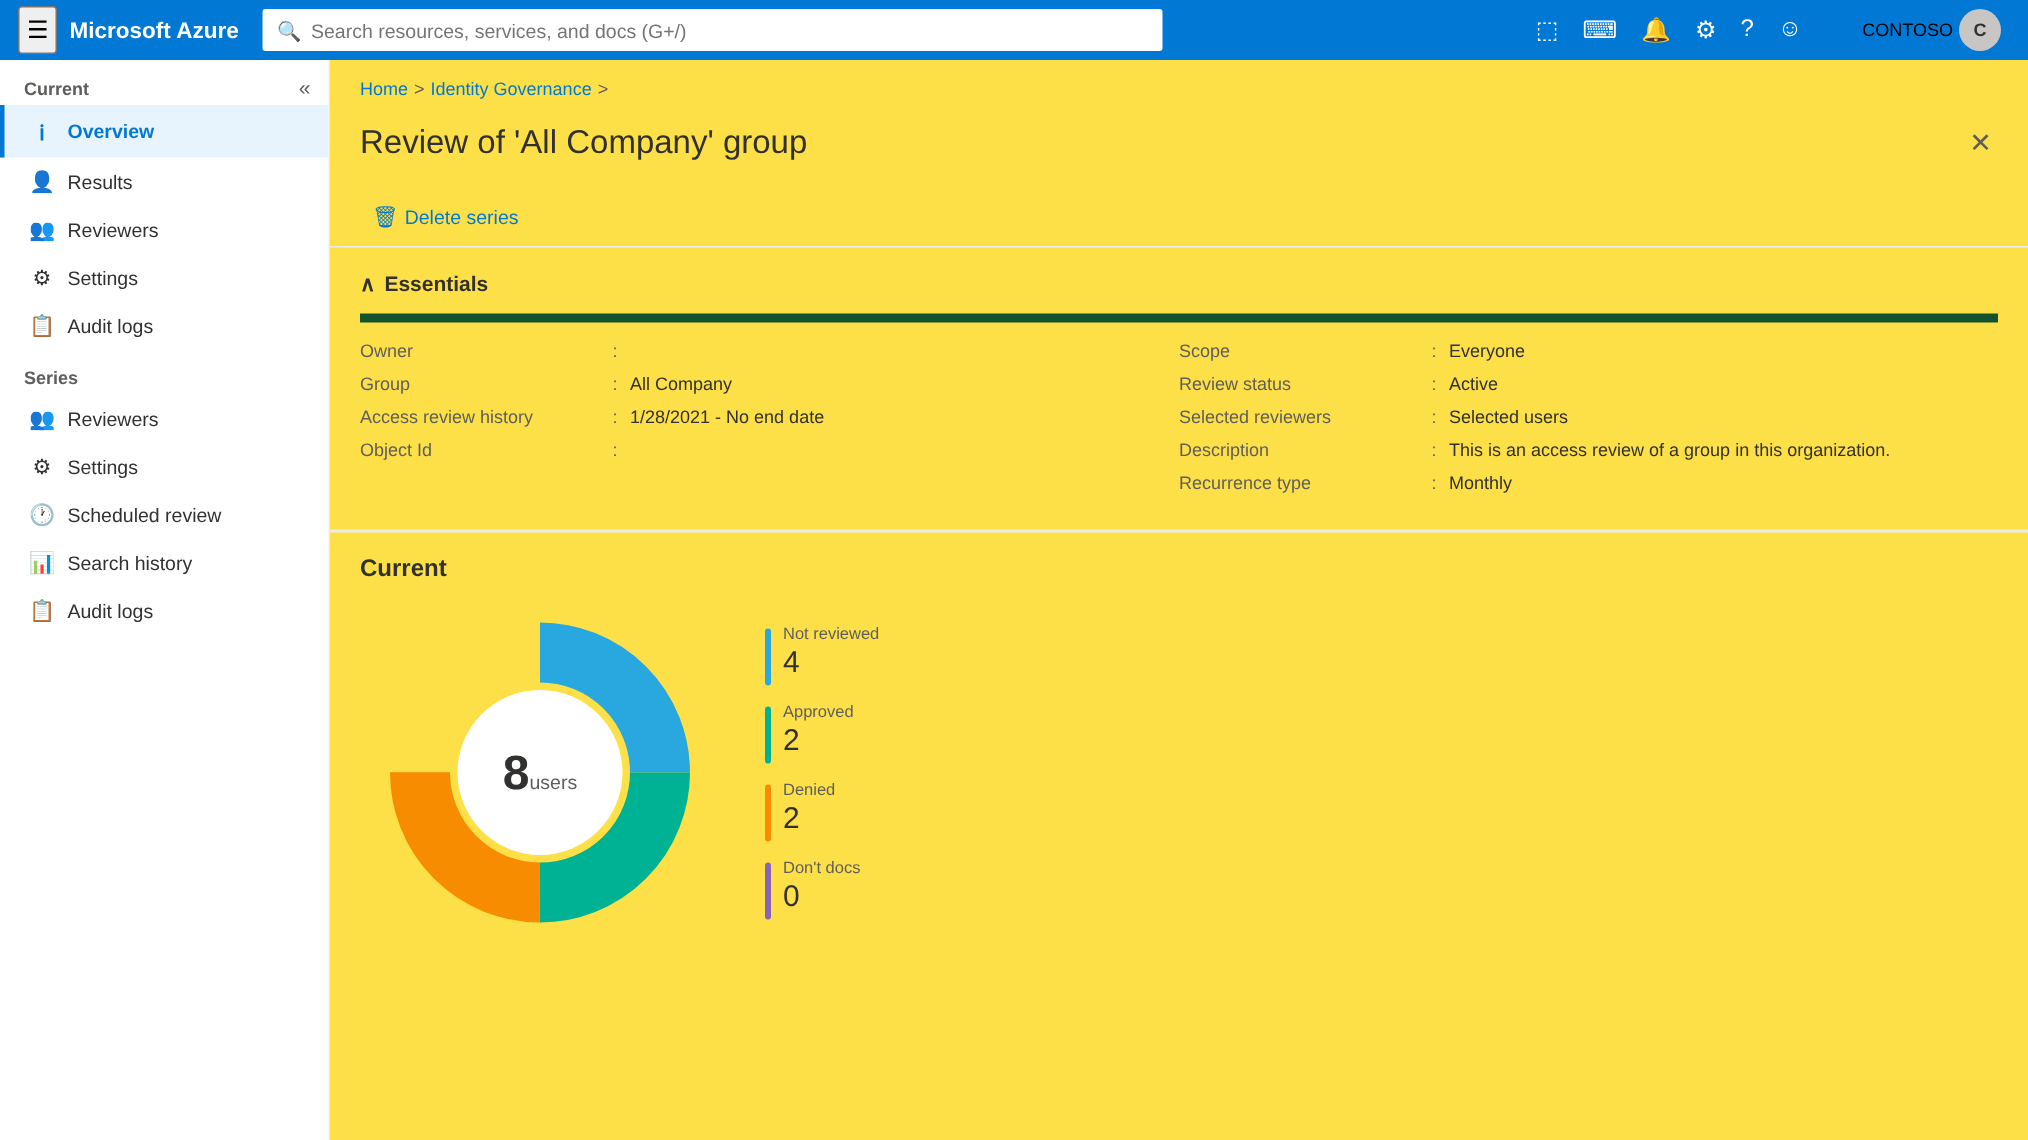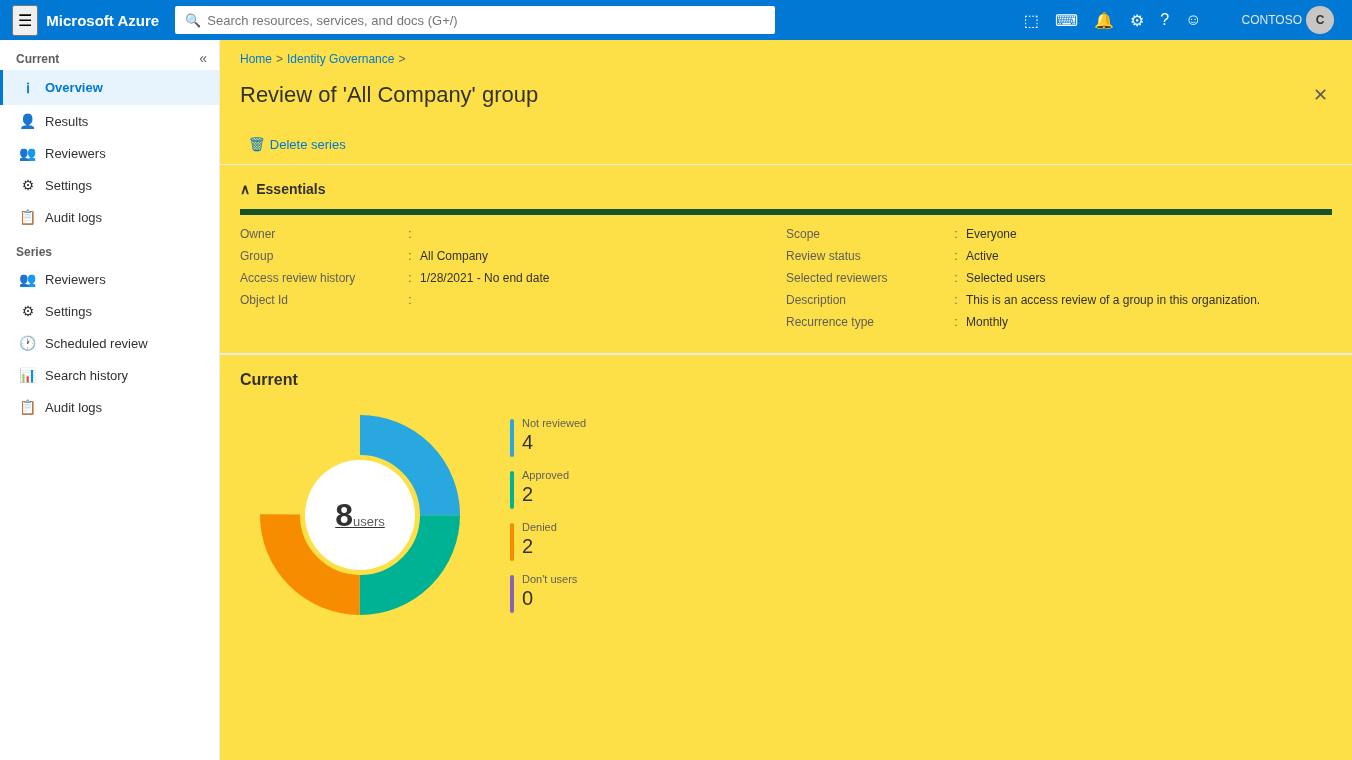--- a/index.html
+++ b/index.html
@@ -48,21 +48,21 @@
       border: none;
       cursor: pointer;
       padding: 4px 6px;
       font-size: 16px;
       border-radius: 2px;
       display: flex;
       align-items: center;
       justify-content: center;
     }
     .topbar-user { display: flex; align-items: center; gap: 4px; cursor: pointer; padding: 4px 6px; }
-    .topbar-user-label { font-size: 12px; color: #e5e5e5; padding-left: 24px; }
+    .topbar-user-label { font-size: 12px; color: #000000; padding-left: 24px; }
     .topbar-avatar {
       width: 28px; height: 28px;
       background: #c8c6c4;
       border-radius: 50%;
       display: flex; align-items: center; justify-content: center;
       font-size: 12px; font-weight: bold; color: #333;
     }
 
     
     .main-layout {
@@ -255,21 +255,20 @@
       width: 220px;
       height: 220px;
       flex-shrink: 0;
     }
     .donut-center-text {
       position: absolute;
       top: 50%; left: 50%;
       transform: translate(-50%, -50%);
       text-align: center;
       pointer-events: none;
-      text-decoration: underline;
     }
     .donut-number {
       font-size: 32px;
       font-weight: 700;
       color: #323130;
       line-height: 1;
     }
     .donut-label {
       font-size: 13px;
       color: #605e5c;
@@ -515,21 +514,21 @@
           <div class="legend-item">
             <div class="legend-bar" style="background:#f78c00;"></div>
             <div class="legend-text">
               <div class="legend-name">Denied</div>
               <div class="legend-count">2</div>
             </div>
           </div>
           <div class="legend-item">
             <div class="legend-bar" style="background:#8764b8;"></div>
             <div class="legend-text">
-              <div class="legend-name">Don't users</div>
+              <div class="legend-name">Don't docs</div>
               <div class="legend-count">0</div>
             </div>
           </div>
         </div>
       </div>
     </div>
   </div>
 </div>
 
 </body></html>

